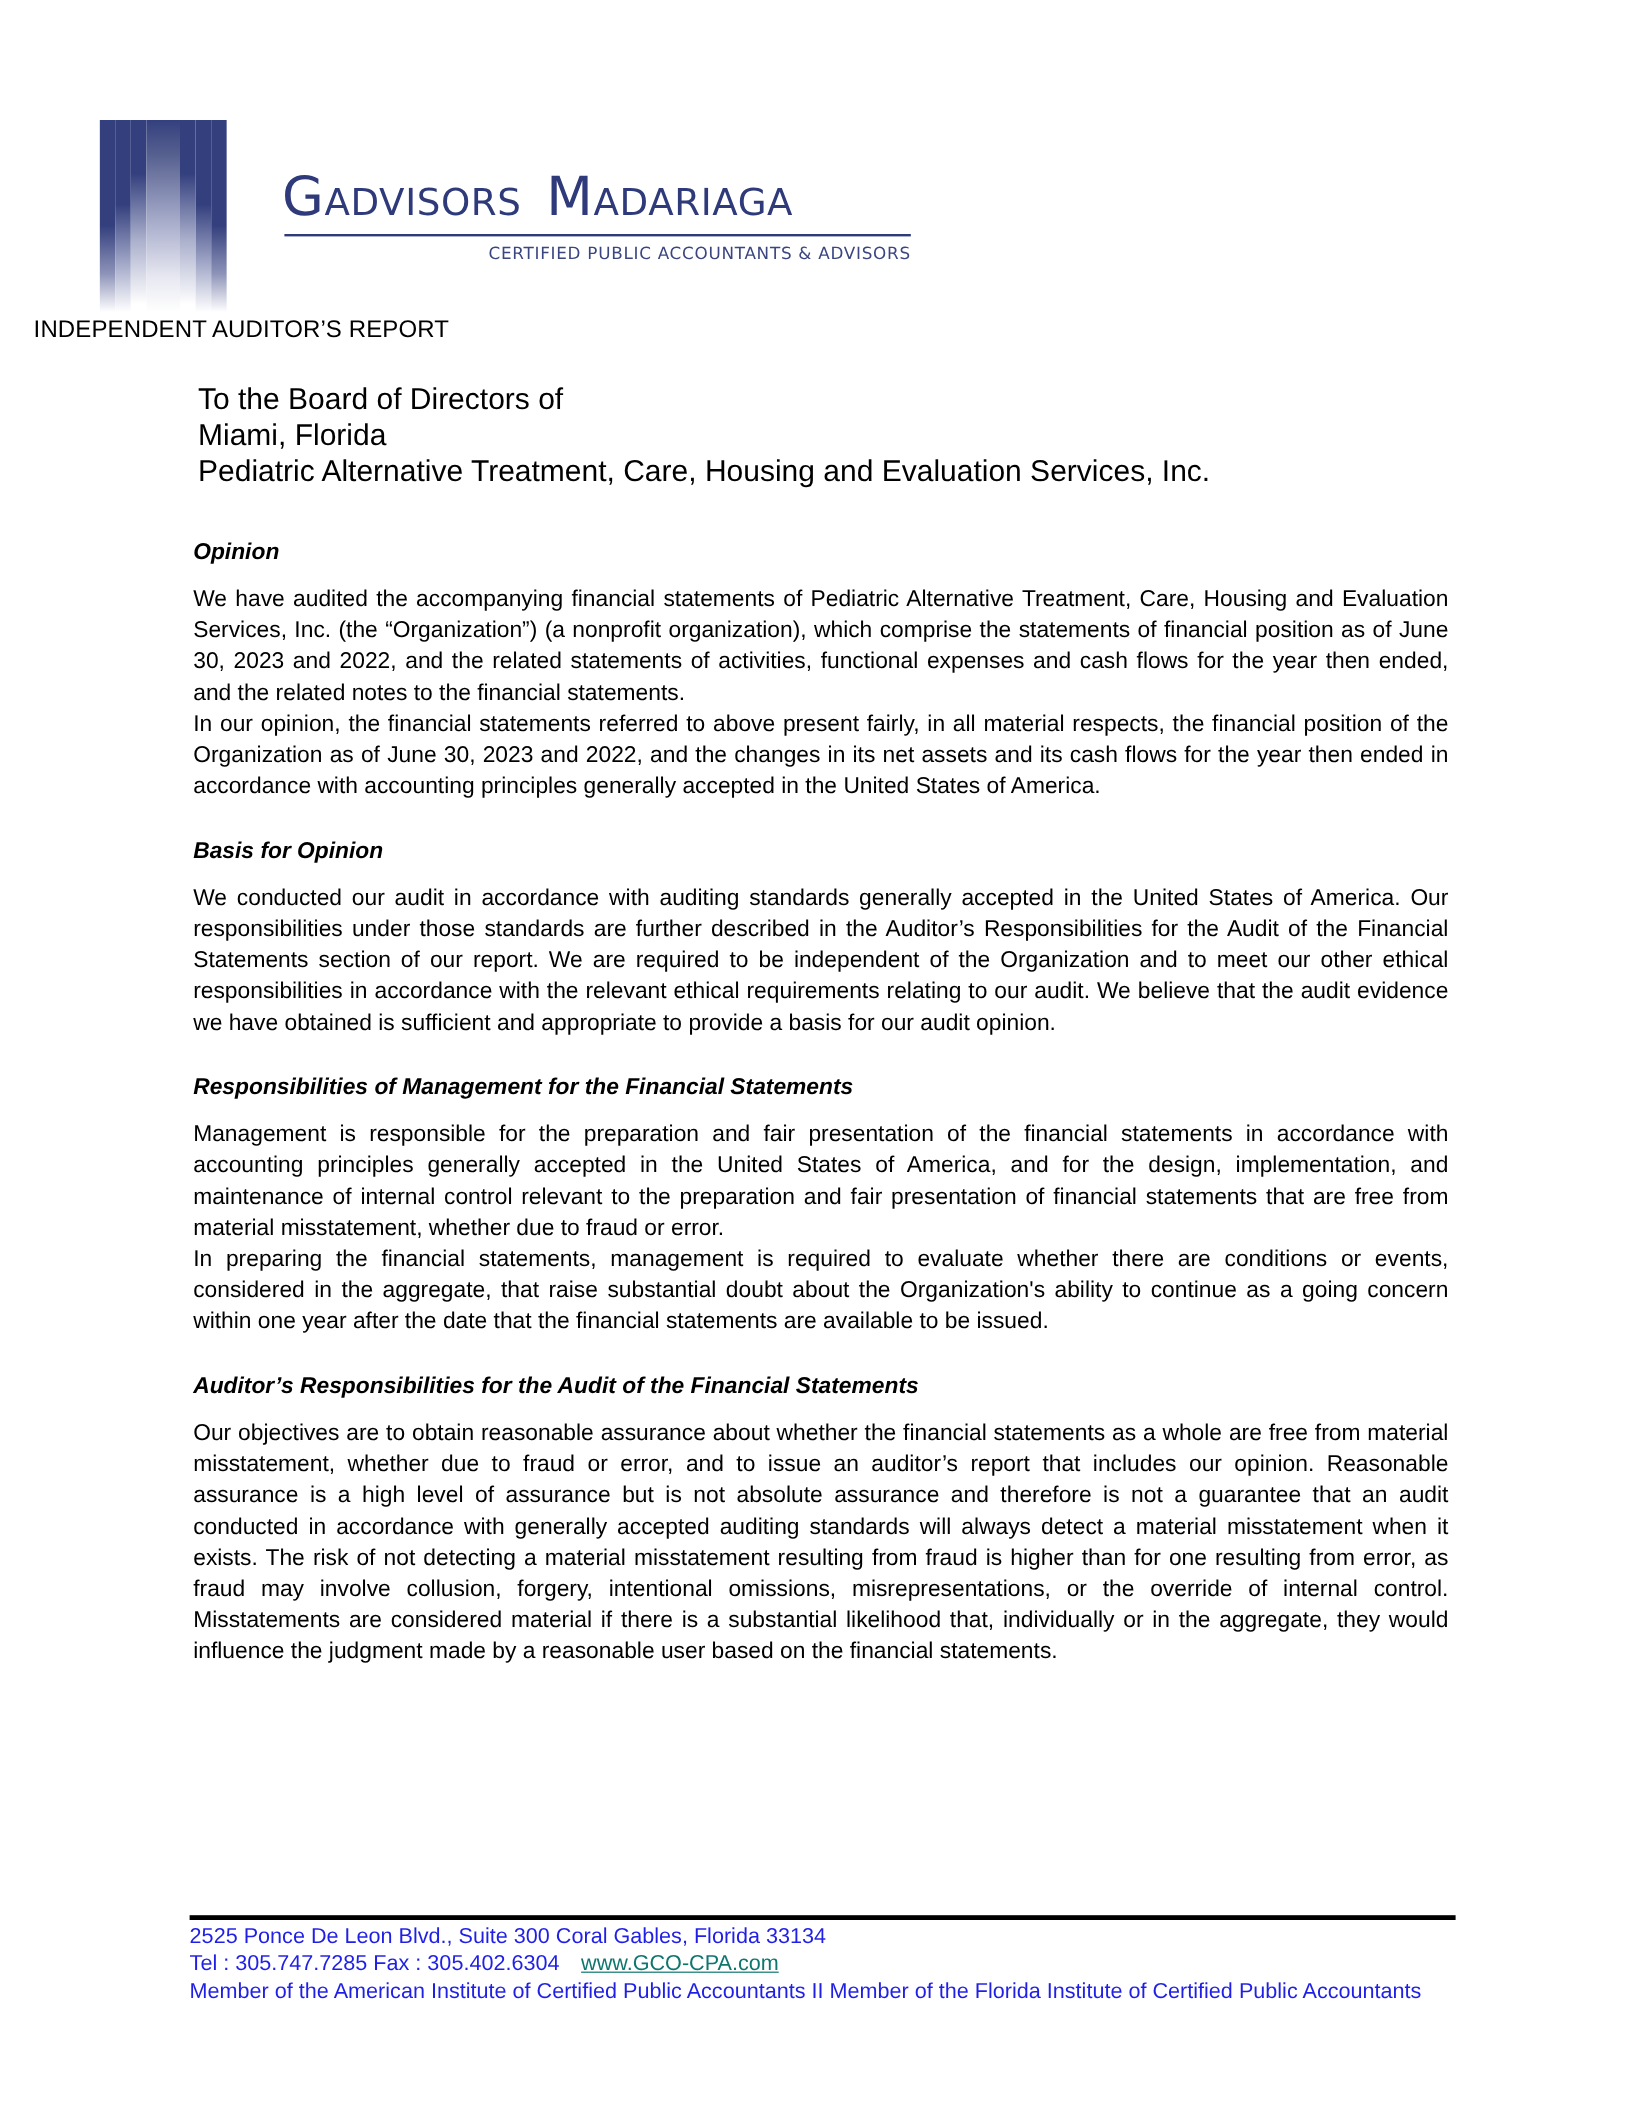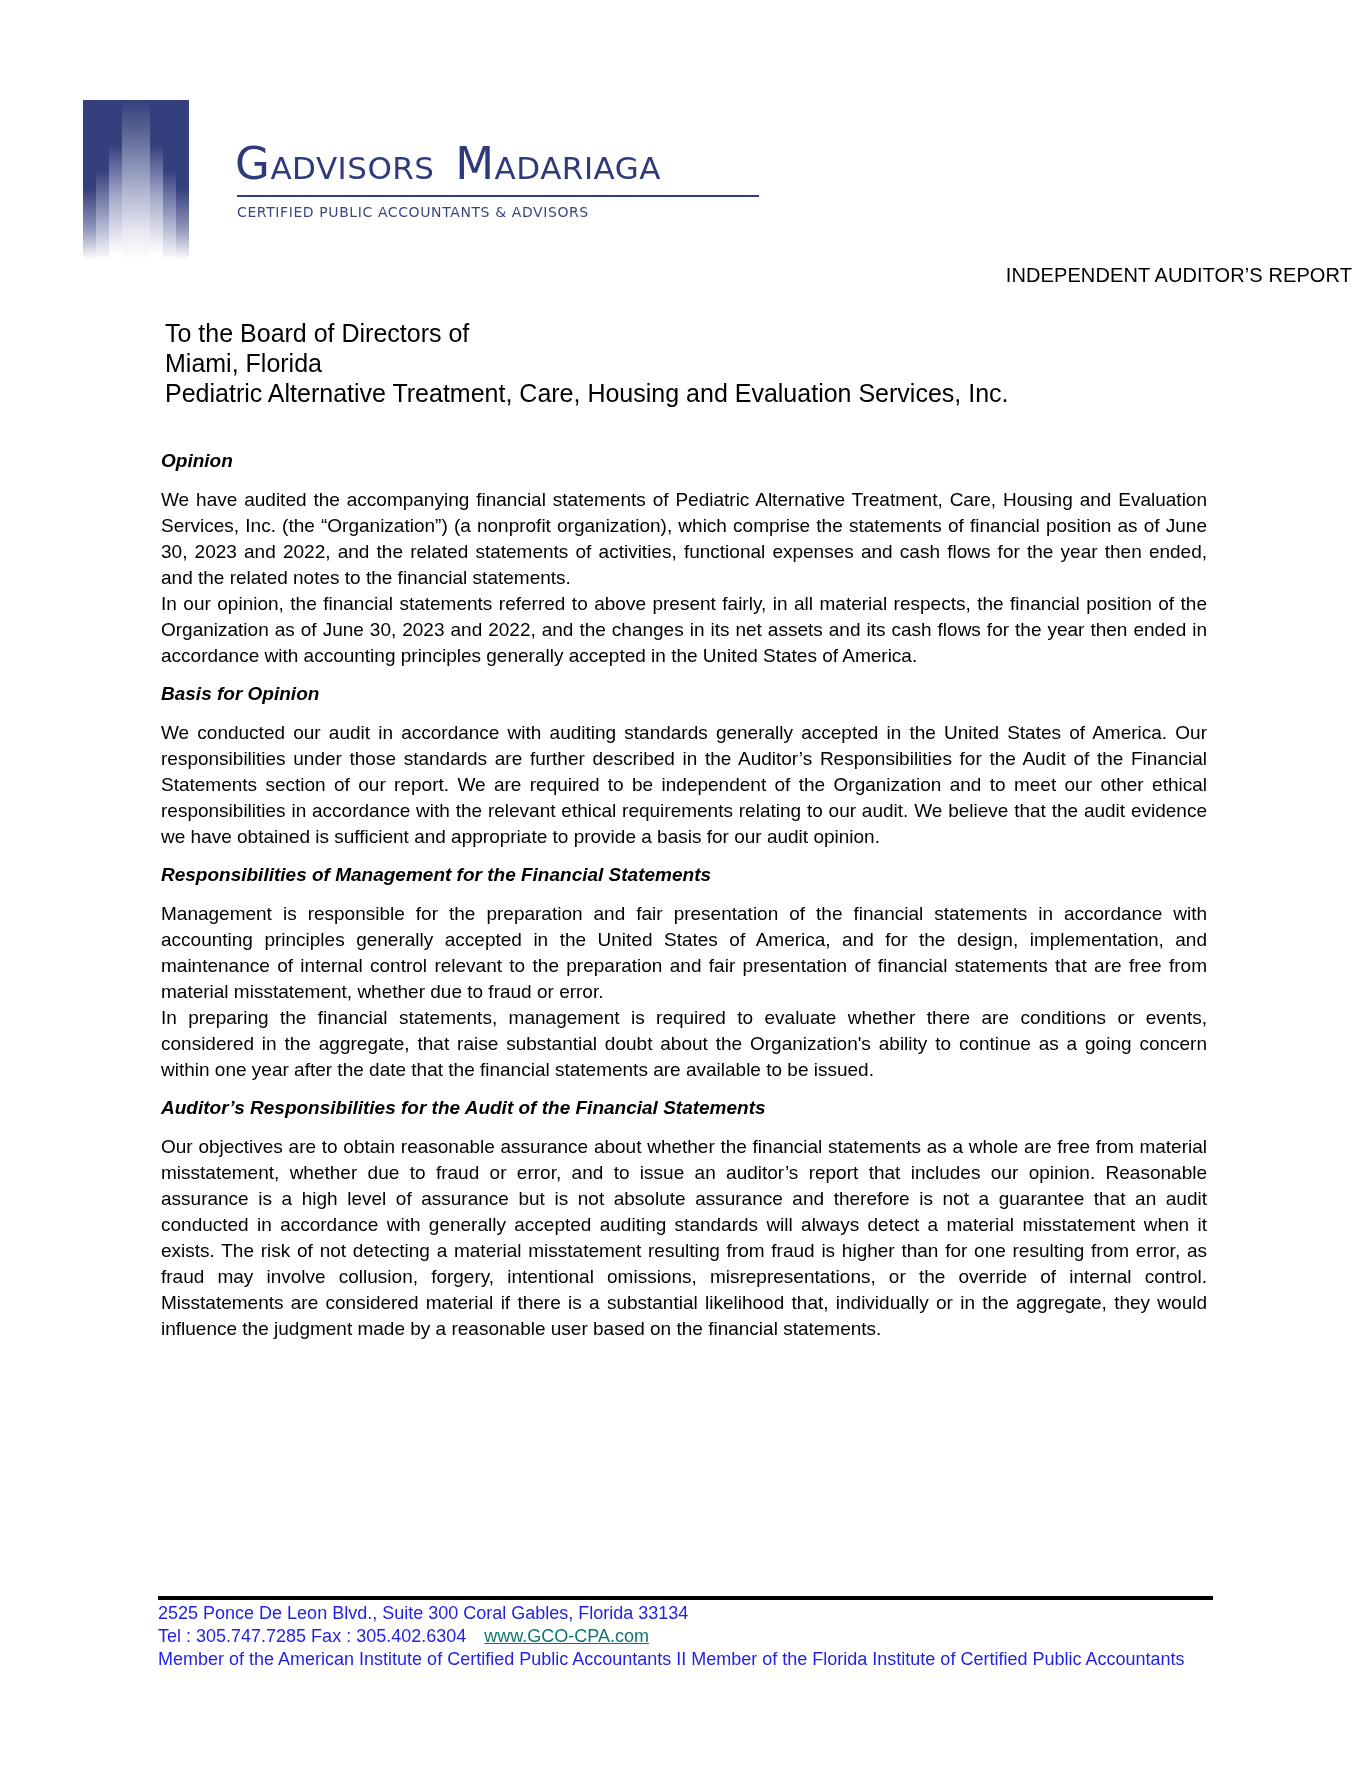--- a/index.html
+++ b/index.html
@@ -15,37 +15,37 @@
   .s4 { left: 39px; width: 28px; background: linear-gradient(#34407e 0%, #56608f 18%, #a5aac9 52%, #e7e8f1 82%, #ffffff 100%); }
   .s5 { left: 67px; width: 13px; background: linear-gradient(#34407e 0%, #34407e 28%, #a9aecb 62%, #ffffff 96%); }
   .s6 { left: 80px; width: 13px; background: linear-gradient(#34407e 0%, #34407e 44%, #9fa5c6 74%, #ffffff 100%); }
   .s7 { left: 93px; width: 13px; background: linear-gradient(#34407e 0%, #34407e 55%, #8d93b8 80%, #ffffff 100%); }
 
   .firm-name { position: absolute; left: 235px; top: 138px; width: 526px; height: 52px;
                font-family: "DejaVu Sans", sans-serif; color: #2f3a7a; font-weight: normal;
                white-space: nowrap; letter-spacing: 0.5px; font-size: 31px; line-height: 52px; }
   .firm-name .cap { font-size: 45px; }
   .firm-rule { position: absolute; left: 237px; top: 195px; width: 522px; height: 2px; background: #2f3a7a; }
-  .firm-tagline { position: absolute; left: 237px; top: 204px; width: 522px; text-align: left;
+  .firm-tagline { position: absolute; left: 237px; top: 204px; width: 522px; text-align: right;
                   font-family: "DejaVu Sans", sans-serif; font-size: 14px; color: #3b4680;
                   letter-spacing: 0.6px; padding-left: 0; white-space: nowrap; }
 
   
-  .report-title { position: absolute; left: 0; top: 264px; width: 1352px; text-align: right;
-                  font-size: 20px; padding-left: 16px; box-sizing: border-box; letter-spacing: 0.1px; }
+  .report-title { position: absolute; left: 0; top: 264px; width: 1352px; text-align: left;
+                  font-size: 20px; padding-left: 28px; box-sizing: border-box; letter-spacing: 0.1px; }
 
   
   .content { position: absolute; left: 161px; top: 316px; width: 1046px; }
   .addressee p { margin: 4px; font-size: 25px; line-height: 26px; }
   .section-h { font-weight: bold; font-style: italic; font-size: 19px; line-height: 26px; margin: 0; }
   .para { margin: 0; font-size: 19px; line-height: 26px; text-align: justify; }
 
   #h-opinion { margin-top: 42px; margin-bottom: 13px; }
   .para + .para { }
-  .gap-h { margin-top: 12px; margin-bottom: 13px; }
+  .gap-h { margin-top: 28px; margin-bottom: 13px; }
 
   
   .footer-rule { position: absolute; left: 158px; top: 1596px; width: 1055px; height: 4px; background: #000; }
   .footer { position: absolute; left: 158px; top: 1602px; width: 1055px; 
             color: #1f1fe6; font-size: 18px; line-height: 23px; }
   .footer p { margin: 0; }
   .footer a { color: #0f766e; text-decoration: underline; }
   .footer .sep { display: inline-block; width: 18px; }
 </style>
 </head>

